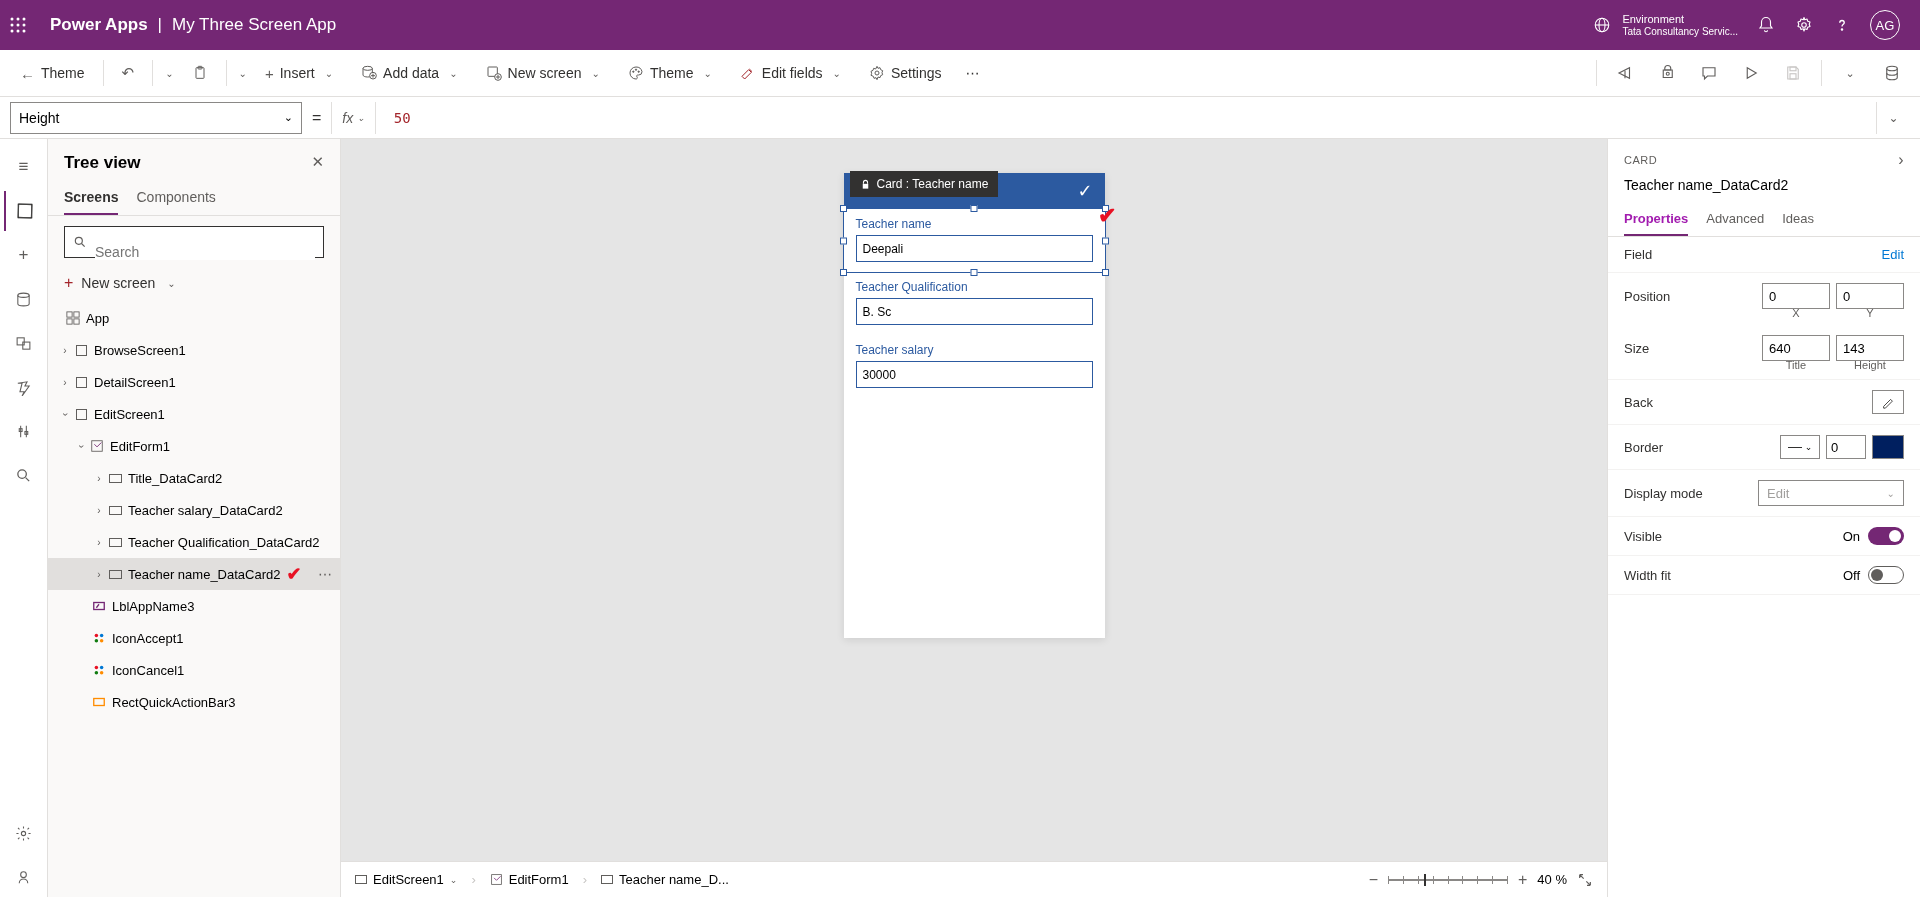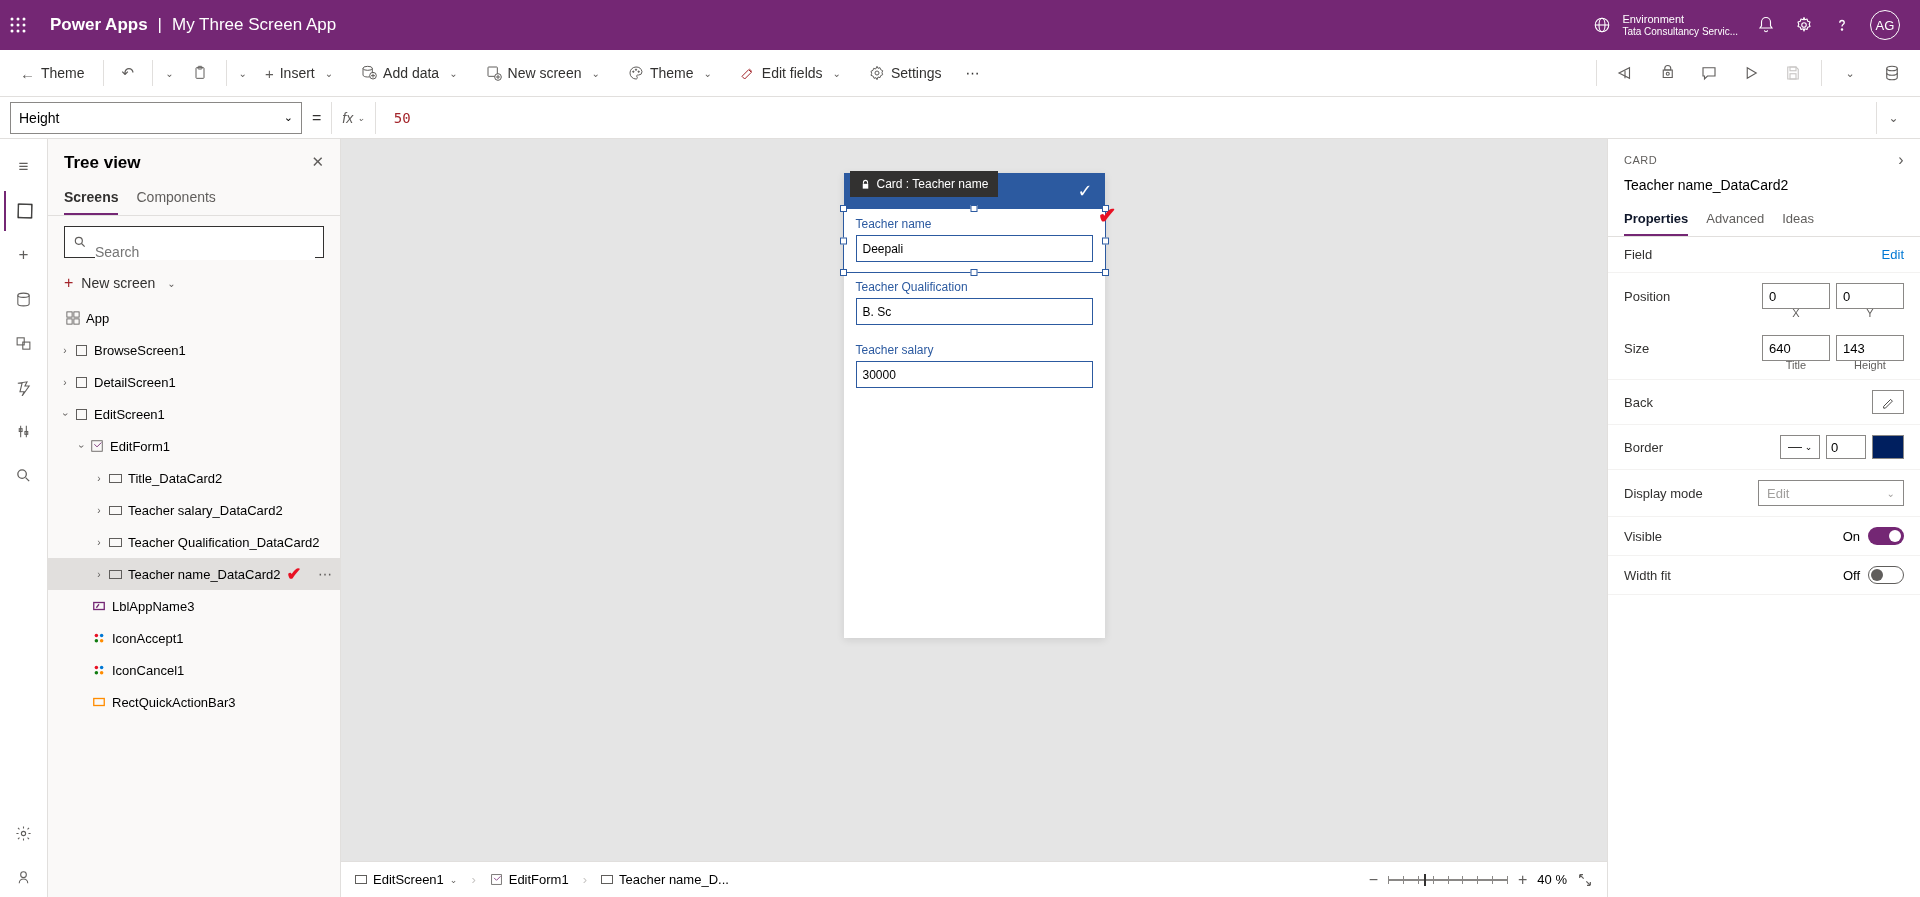--- a/index.html
+++ b/index.html
@@ -106,21 +106,21 @@
 .slider::after { content: ''; position: absolute; top: -5px; left: 30%; width: 2px; height: 12px; background: #323130; }
 .slider .ticks { position: absolute; top: -3px; width: 100%; display: flex; justify-content: space-between; }
 .slider .ticks span { width: 1px; height: 8px; background: #8a8886; }
 
 
 .proppanel { width: 313px; border-left: 1px solid #e1dfdd; background: #fff; display: flex; flex-direction: column; }
 .prophead { padding: 12px 16px 8px; display: flex; justify-content: space-between; align-items: center; font-size: 11px; color: #605e5c; text-transform: uppercase; letter-spacing: 0.5px; }
 .propname { padding: 0 16px 10px; font-size: 14px; }
 .proptabs { display: flex; gap: 18px; padding: 0 16px; border-bottom: 1px solid #e1dfdd; }
 .proptab { padding: 8px 0; font-size: 13px; cursor: pointer; color: #605e5c; }
-.proptab.active { color: #0f172a; border-bottom: 2px solid #742774; font-weight: 600; }
+.proptab.active { color: #a21caf; border-bottom: 2px solid #742774; font-weight: 600; }
 .propbody { flex: 1; overflow: auto; }
 .proprow { display: flex; align-items: center; justify-content: space-between; padding: 10px 16px; font-size: 13px; border-bottom: 1px solid #f3f2f1; }
 .proprow.nb { border-bottom: none; padding-bottom: 4px; }
 .proprow .plabel { color: #323130; }
 .proprow .pedit { color: #0078d4; cursor: pointer; }
 .dualinput { display: flex; gap: 6px; }
 .dualinput input { width: 68px; height: 26px; border: 1px solid #8a8886; padding: 0 6px; font-size: 13px; }
 .dualcaption { display: flex; gap: 6px; padding-right: 16px; justify-content: flex-end; font-size: 11px; color: #605e5c; margin-top: -6px; margin-bottom: 6px; }
 .dualcaption span { width: 68px; text-align: center; }
 .colorbox { width: 32px; height: 24px; border: 1px solid #8a8886; display: flex; align-items: center; justify-content: center; cursor: pointer; }

